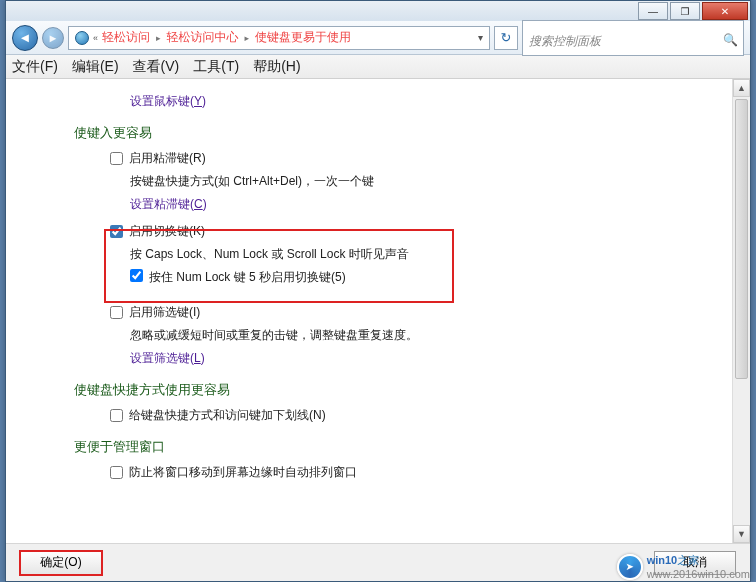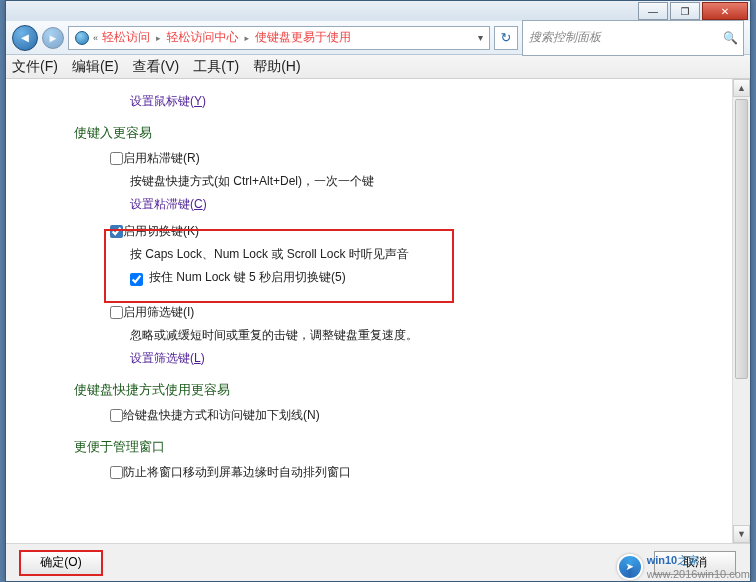--- a/index.html
+++ b/index.html
@@ -13,41 +13,41 @@
 
 .navbar { height: 34px; background: linear-gradient(#f7fafd,#e5edf5); border-bottom: 1px solid #b8c6d4; display: flex; align-items: center; padding: 0 6px; gap: 4px; }
 .nav-back, .nav-fwd { width: 26px; height: 26px; border-radius: 50%; background: radial-gradient(circle at 35% 30%, #6fb4e8, #2a6aa8); border: 1px solid #1a4a78; display: flex; align-items: center; justify-content: center; color: #fff; font-size: 13px; }
 .nav-fwd { width: 22px; height: 22px; opacity: .55; font-size: 11px; }
 .addr { flex: 1; height: 24px; background: #fff; border: 1px solid #9ab; display: flex; align-items: center; padding: 0 6px; font-size: 12px; color: #333; gap: 4px; }
 .addr .globe { width: 14px; height: 14px; border-radius: 50%; background: radial-gradient(circle at 35% 30%, #8dd0f0, #2a7ab8); border: .5px solid #1a5a88; }
 .addr .crumb { color: #ef4444; }
 .addr .sep { color: #777; font-size: 9px; padding: 0 2px; }
 .addr .drop { margin-left: auto; color: #555; font-size: 10px; }
 .refresh { width: 24px; height: 24px; border: 1px solid #9ab; background: #fff; display: flex; align-items: center; justify-content: center; color: #2a6aa8; font-size: 13px; }
-.searchbox { width: 222px; height: 36px; border: 1px solid #9ab; background: #fff; display: flex; align-items: center; padding: 0 6px; font-size: 12px; color: #888; font-style: italic; }
+.searchbox { width: 222px; height: 36px; border: 1px solid #9ab; background: #fff; display: flex; align-items: flex-start; padding: 12px 6px; font-size: 12px; color: #888; font-style: italic; }
 .searchbox .sicon { margin-left: auto; width: 14px; height: 14px; color: #3a7ab8; font-style: normal; }
 
 .menubar { height: 24px; background: linear-gradient(#f6f6f6,#ececec); border-bottom: 1px solid #d0d0d0; display: flex; align-items: center; padding: 0 6px; gap: 14px; font-size: 14px; color: #222; }
 .menubar span { cursor: default; }
 
 .content-wrap { position: relative; height: calc(100% - 20px - 34px - 24px - 38px); overflow: hidden; }
 .content { position: absolute; left: 0; top: 0; right: 18px; bottom: 0; overflow: hidden; padding: 8px 12px 0 68px; font-size: 12px; color: #222; }
 .scrollbar { position: absolute; right: 0; top: 0; width: 18px; height: 100%; background: #efefef; border-left: 1px solid #ddd; }
 .scrollbar .sbtn { height: 18px; background: linear-gradient(#fafafa,#e2e2e2); border: 1px solid #ccc; display: flex; align-items: center; justify-content: center; font-size: 9px; color: #555; }
 .scrollbar .thumb { position: absolute; left: 2px; right: 2px; top: 20px; height: 280px; background: linear-gradient(90deg,#e6e6e6,#cfcfcf); border: 1px solid #bbb; border-radius: 2px; }
 
 .link { color: #4c1d95; cursor: default; }
 .link .ul { text-decoration: underline; }
 .section-h { color: #1a5a1a; font-size: 13px; margin: 14px 0 8px -0px; }
-.row { margin: 6px 0 6px 36px; display: flex; align-items: center; gap: 0; }
+.row { margin: 6px 0 6px 36px; display: flex; align-items: center; gap: 6px; }
 .row input[type=checkbox] { width: 13px; height: 13px; accent-color: #3a7ab8; }
 .desc { margin: 4px 0 6px 56px; color: #222; }
 .linkline { margin: 6px 0 10px 56px; }
 .highlight { position: absolute; left: 98px; top: 150px; width: 350px; height: 74px; border: 2px solid #d22; pointer-events: none; }
-.subrow { margin-left: 56px; display: flex; align-items: flex-end; gap: 6px; margin-top: 6px; }
+.subrow { margin-left: 56px; display: flex; align-items: flex-start; gap: 6px; margin-top: 6px; }
 
 .footer { height: 38px; background: #f0f0f0; border-top: 1px solid #d6d6d6; display: flex; align-items: center; justify-content: space-between; padding: 0 14px; gap: 10px; }
 .btn { min-width: 82px; height: 24px; border: 1px solid #9a9a9a; background: linear-gradient(#fefefe,#e6e6e6); font-size: 12px; padding: 0 12px; cursor: default; }
 .btn.primary { position: relative; }
 .btn.primary::after { content:""; position:absolute; inset:-2px; border:2px solid #d22; pointer-events:none; }
 
 .watermark { position: absolute; right: 6px; bottom: 2px; font-size: 11px; color: #2a7ab8; display: flex; align-items: center; gap: 4px; pointer-events:none; }
 .watermark .logo { width: 26px; height: 26px; border-radius: 50%; background: conic-gradient(#3aa0e8,#2a6ab8,#3aa0e8); display:flex; align-items:center; justify-content:center; color:#fff; font-size:10px; border:2px solid #fff; box-shadow:0 0 3px rgba(0,0,0,.3); }
 .watermark .txt b { color:#2a6ab8; }
 .watermark .sub { font-size:11px; color:#888; display:block; }

